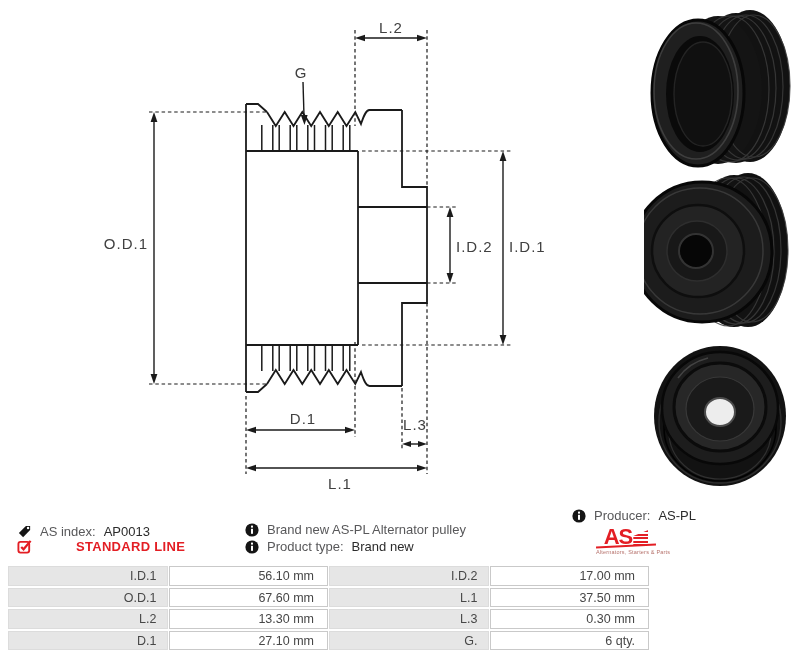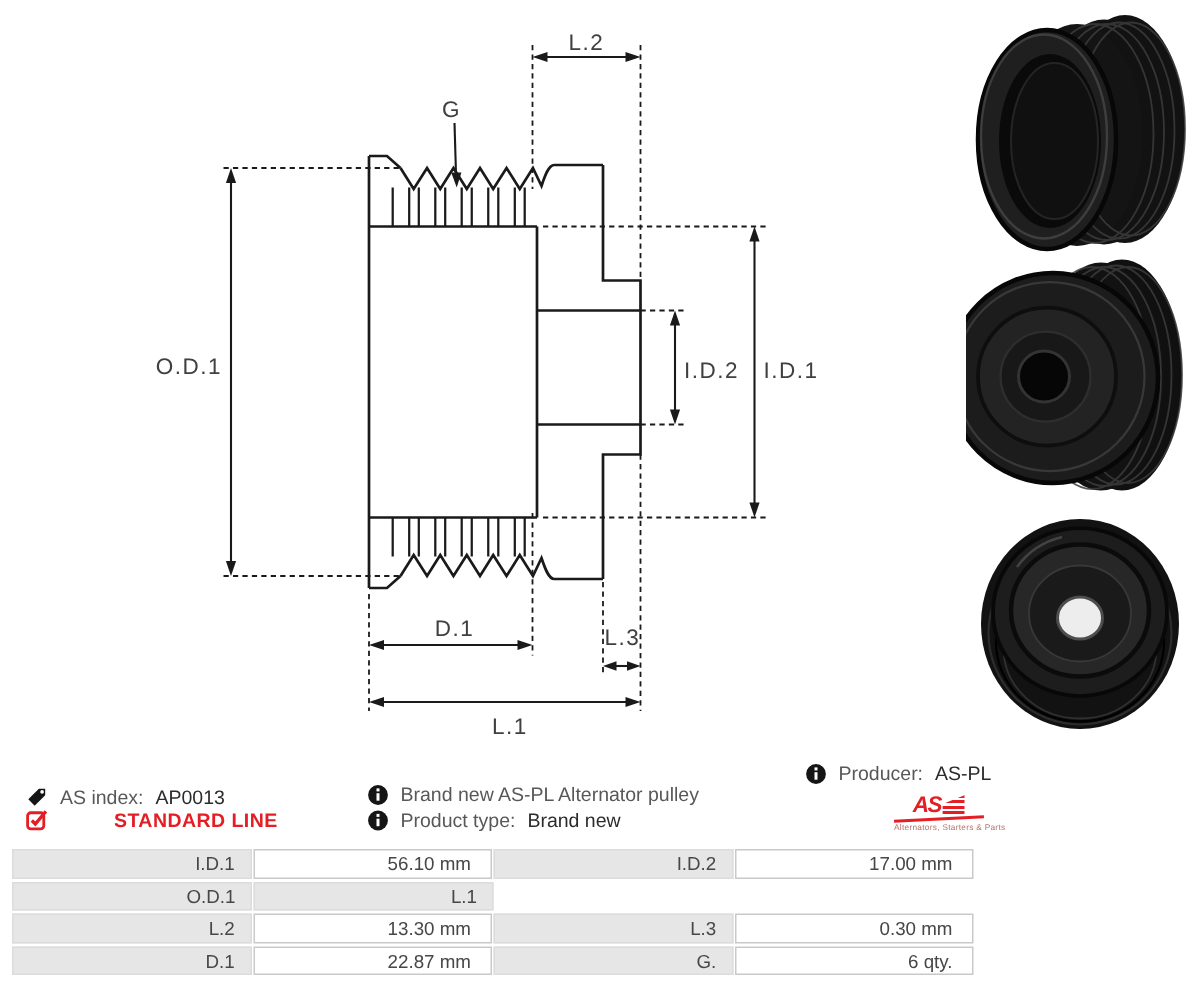--- a/index.html
+++ b/index.html
@@ -11,21 +11,21 @@
   
   .photo{position:absolute;}
   
   .info-item{position:absolute;display:flex;align-items:center;gap:8px;font-size:13px;color:#58585a;white-space:nowrap;}
   .info-item b{color:#2b2b2b;font-weight:normal;}
   .red-line{color:#e31e24;font-weight:bold;letter-spacing:.3px;}
   .ic{flex:0 0 auto;display:block;}
   
   .as-logo{position:absolute;left:596px;top:527px;width:60px;text-align:center;}
   .as-row{display:flex;align-items:flex-end;justify-content:center;height:18px;}
-  .as-text{font-size:15px;line-height:17px;font-weight:bold;font-style:italic;color:#e31e24;letter-spacing:-1px;}
+  .as-text{font-size:22px;line-height:17px;font-weight:bold;color:#e31e24;letter-spacing:-1px;}
   .as-flag{display:inline-block;width:15px;height:15px;margin-left:1px;
      background:repeating-linear-gradient(180deg,#e31e24 0 2px,#ffffff 2px 3.6px);
      clip-path:polygon(0 40%,100% 0,100% 100%,0 100%);}
   .as-underline{height:2px;background:#e31e24;margin-top:0px;transform:rotate(-3deg);}
   .as-tagline{font-size:5.5px;color:#b5706a;margin-top:2px;letter-spacing:.2px;white-space:nowrap;}
   
   #spec-table{position:absolute;left:8px;top:566px;width:642px;}
   .trow{display:flex;margin-bottom:2px;}
   .cell{box-sizing:border-box;width:160px;height:19.5px;line-height:18px;font-size:12.5px;
         text-align:right;color:#474747;margin-right:1px;}
@@ -216,21 +216,21 @@
 <div class="info-item" style="left:245px;top:539px;align-items:flex-end;">
   <svg class="ic" width="14" height="14" viewBox="0 0 14 14">
     <circle cx="7" cy="7" r="6.6" fill="#151515"></circle>
     <rect x="6" y="5.8" width="2" height="5" fill="#ffffff"></rect>
     <rect x="6" y="2.6" width="2" height="2" fill="#ffffff"></rect>
   </svg>
   <span>Product type:</span>
   <b>Brand new</b>
 </div>
 
-<div class="info-item" style="left:537px;top:508px;">
+<div class="info-item" style="left:572px;top:508px;">
   <svg class="ic" width="14" height="14" viewBox="0 0 14 14">
     <circle cx="7" cy="7" r="6.6" fill="#151515"></circle>
     <rect x="6" y="5.8" width="2" height="5" fill="#ffffff"></rect>
     <rect x="6" y="2.6" width="2" height="2" fill="#ffffff"></rect>
   </svg>
   <span>Producer:</span>
   <b>AS-PL</b>
 </div>
 
 <div class="as-logo">
@@ -244,27 +244,29 @@
 
 <div id="spec-table">
   <div class="trow">
     <div class="cell lbl">I.D.1</div>
     <div class="cell val">56.10 mm</div>
     <div class="cell lbl">I.D.2</div>
     <div class="cell val">17.00 mm</div>
   </div>
   <div class="trow">
     <div class="cell lbl">O.D.1</div>
+    <div class="cell val">67.60 mm</div>
     <div class="cell lbl">L.1</div>
+    <div class="cell val">37.50 mm</div>
   </div>
   <div class="trow">
     <div class="cell lbl">L.2</div>
     <div class="cell val">13.30 mm</div>
     <div class="cell lbl">L.3</div>
     <div class="cell val">0.30 mm</div>
   </div>
   <div class="trow">
     <div class="cell lbl">D.1</div>
-    <div class="cell val">22.87 mm</div>
+    <div class="cell val">27.10 mm</div>
     <div class="cell lbl">G.</div>
     <div class="cell val">6 qty.</div>
   </div>
 </div>
 
 </body></html>

